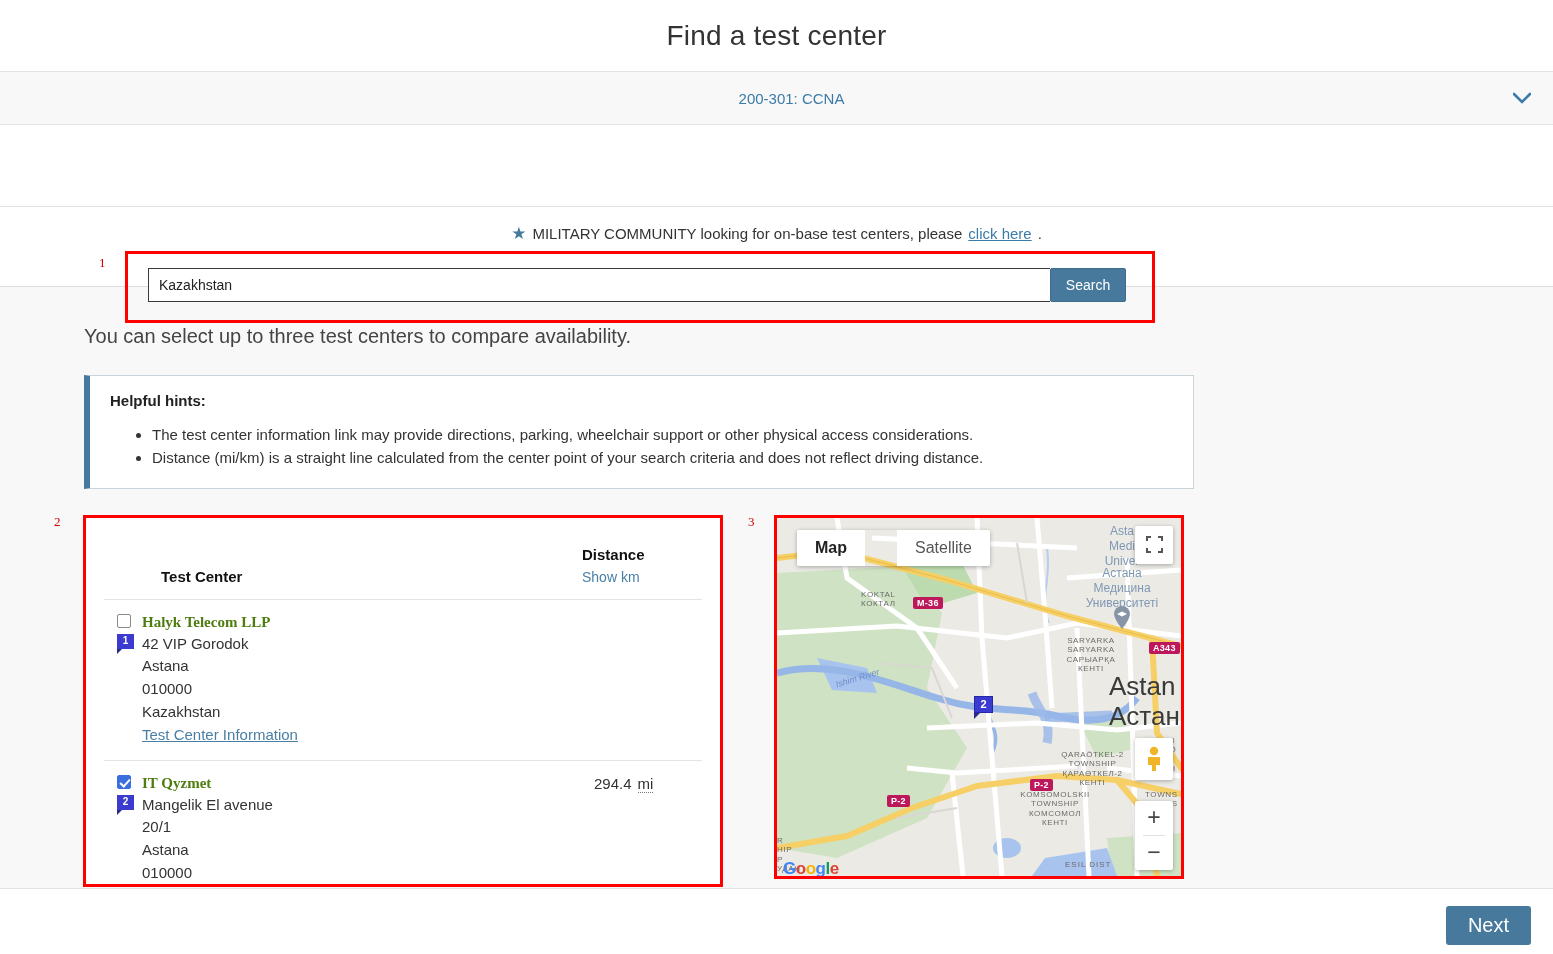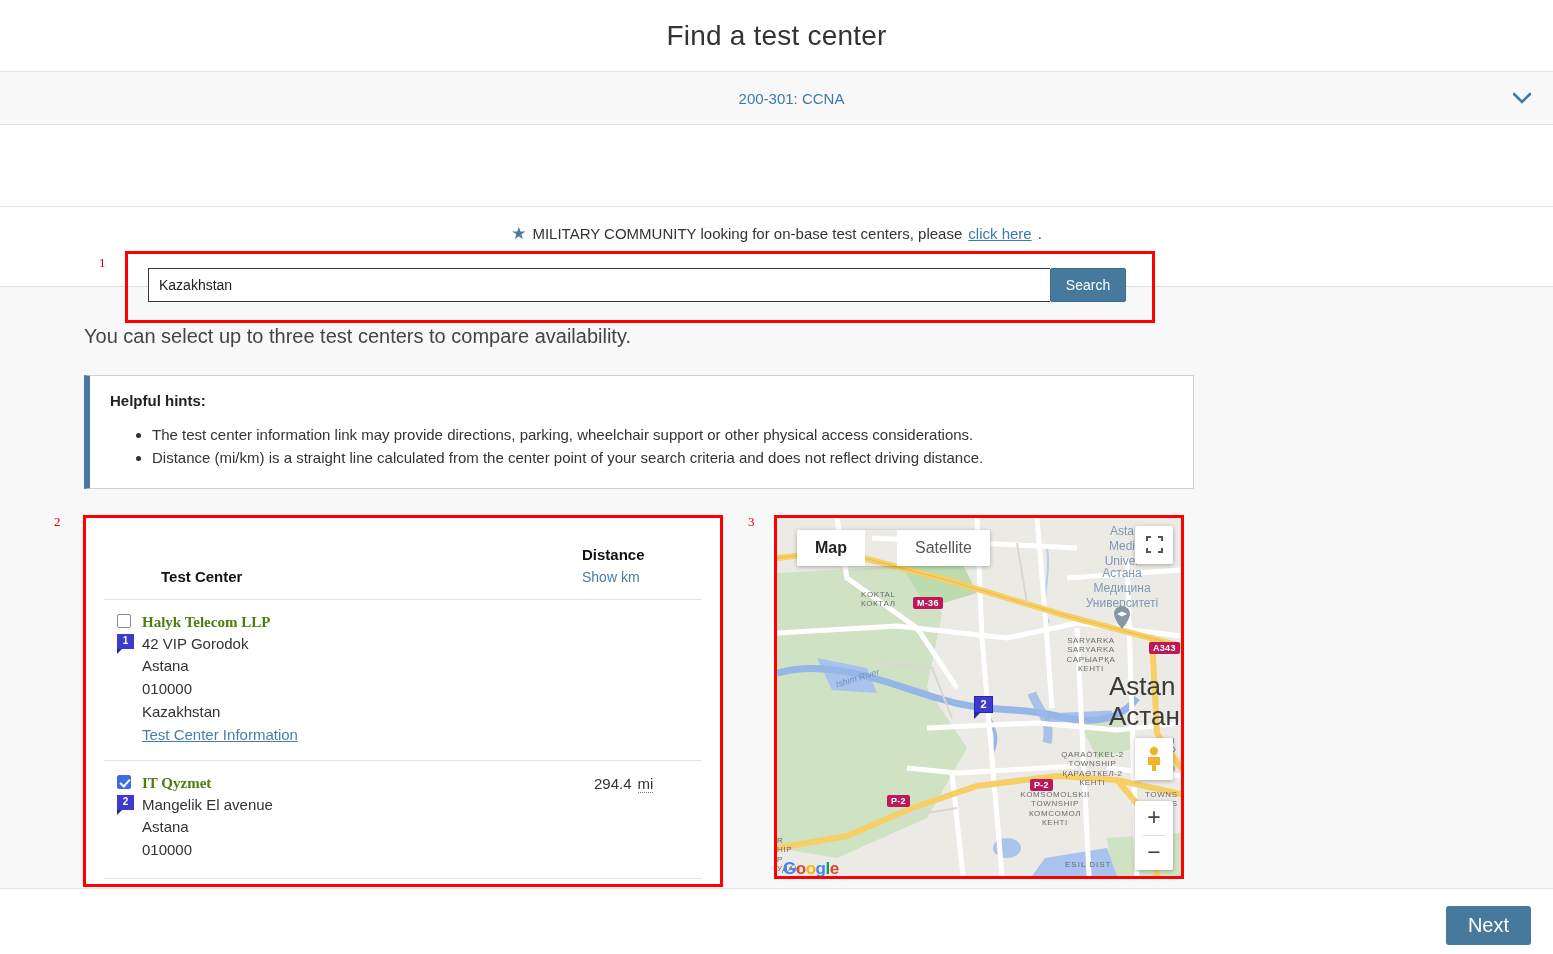--- a/index.html
+++ b/index.html
@@ -457,20 +457,21 @@
           <div class="center-marks">
             <span class="cb checked"></span>
             <span class="pin">
               <span class="flag">2</span>
               <span class="tail"></span>
             </span>
           </div>
           <div class="center-body">
             <div class="center-name">IT Qyzmet</div>
             <div class="center-addr">Mangelik El avenue</div>
+            <div class="center-addr">20/1</div>
             <div class="center-addr">Astana</div>
             <div class="center-addr">010000</div>
           </div>
           <div class="center-dist">
             <span>294.4</span><span class="unit">mi</span>
           </div>
         </div>
       </div>
     </div>
 

